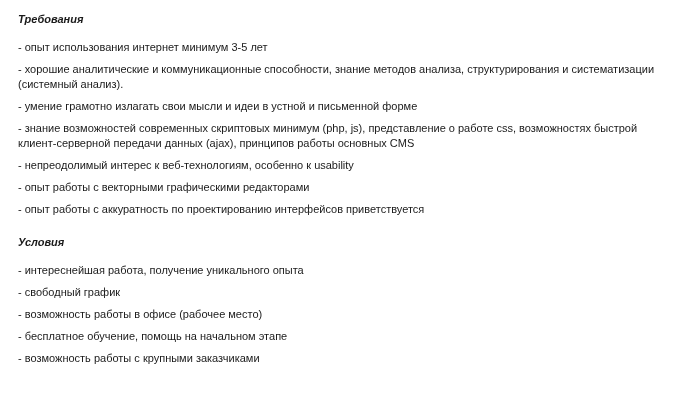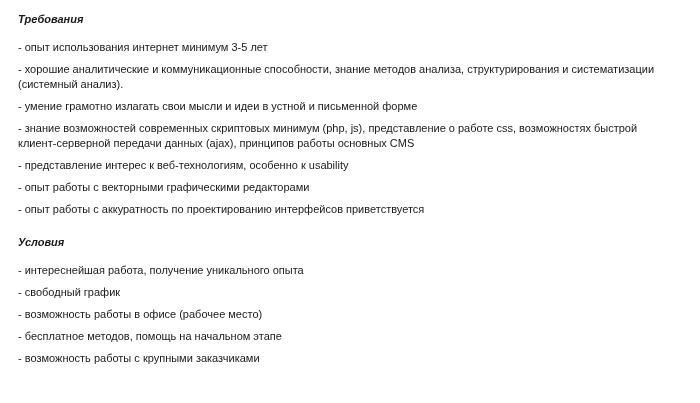--- a/index.html
+++ b/index.html
@@ -37,27 +37,27 @@
 <body>
 
 <div class="page">
 
   <section class="section-requirements">
     <h2 class="section-heading">Требования</h2>
     <p class="doc-item">- опыт использования интернет минимум 3-5 лет</p>
     <p class="doc-item">- хорошие аналитические и коммуникационные способности, знание методов анализа, структурирования и систематизации (системный анализ).</p>
     <p class="doc-item">- умение грамотно излагать свои мысли и идеи в устной и письменной форме</p>
     <p class="doc-item">- знание возможностей современных скриптовых минимум (php, js), представление о работе css, возможностях быстрой клиент-серверной передачи данных (ajax), принципов работы основных CMS</p>
-    <p class="doc-item">- представление интерес к веб-технологиям, особенно к usability</p>
+    <p class="doc-item">- непреодолимый интерес к веб-технологиям, особенно к usability</p>
     <p class="doc-item">- опыт работы с векторными графическими редакторами</p>
     <p class="doc-item">- опыт работы с аккуратность по проектированию интерфейсов приветствуется</p>
   </section>
 
   <section class="section-conditions">
     <h2 class="section-heading">Условия</h2>
     <p class="doc-item">- интереснейшая работа, получение уникального опыта</p>
     <p class="doc-item">- свободный график</p>
     <p class="doc-item">- возможность работы в офисе (рабочее место)</p>
-    <p class="doc-item">- бесплатное методов, помощь на начальном этапе</p>
+    <p class="doc-item">- бесплатное обучение, помощь на начальном этапе</p>
     <p class="doc-item">- возможность работы с крупными заказчиками</p>
   </section>
 
 </div>
 
 </body></html>

